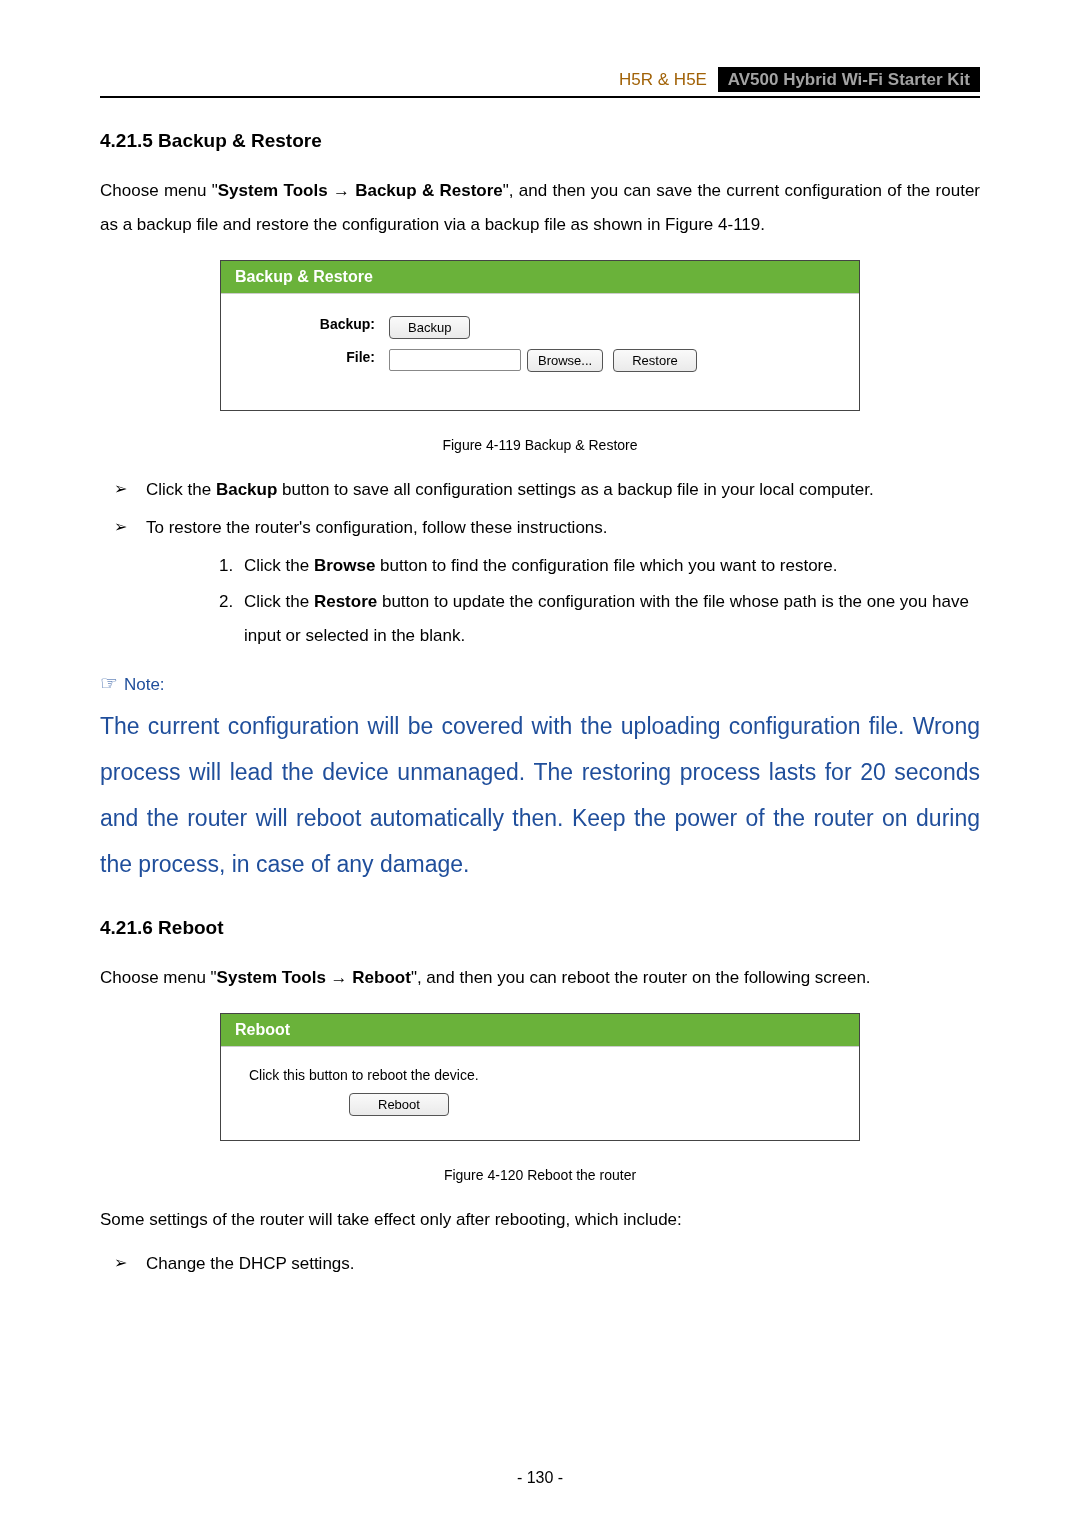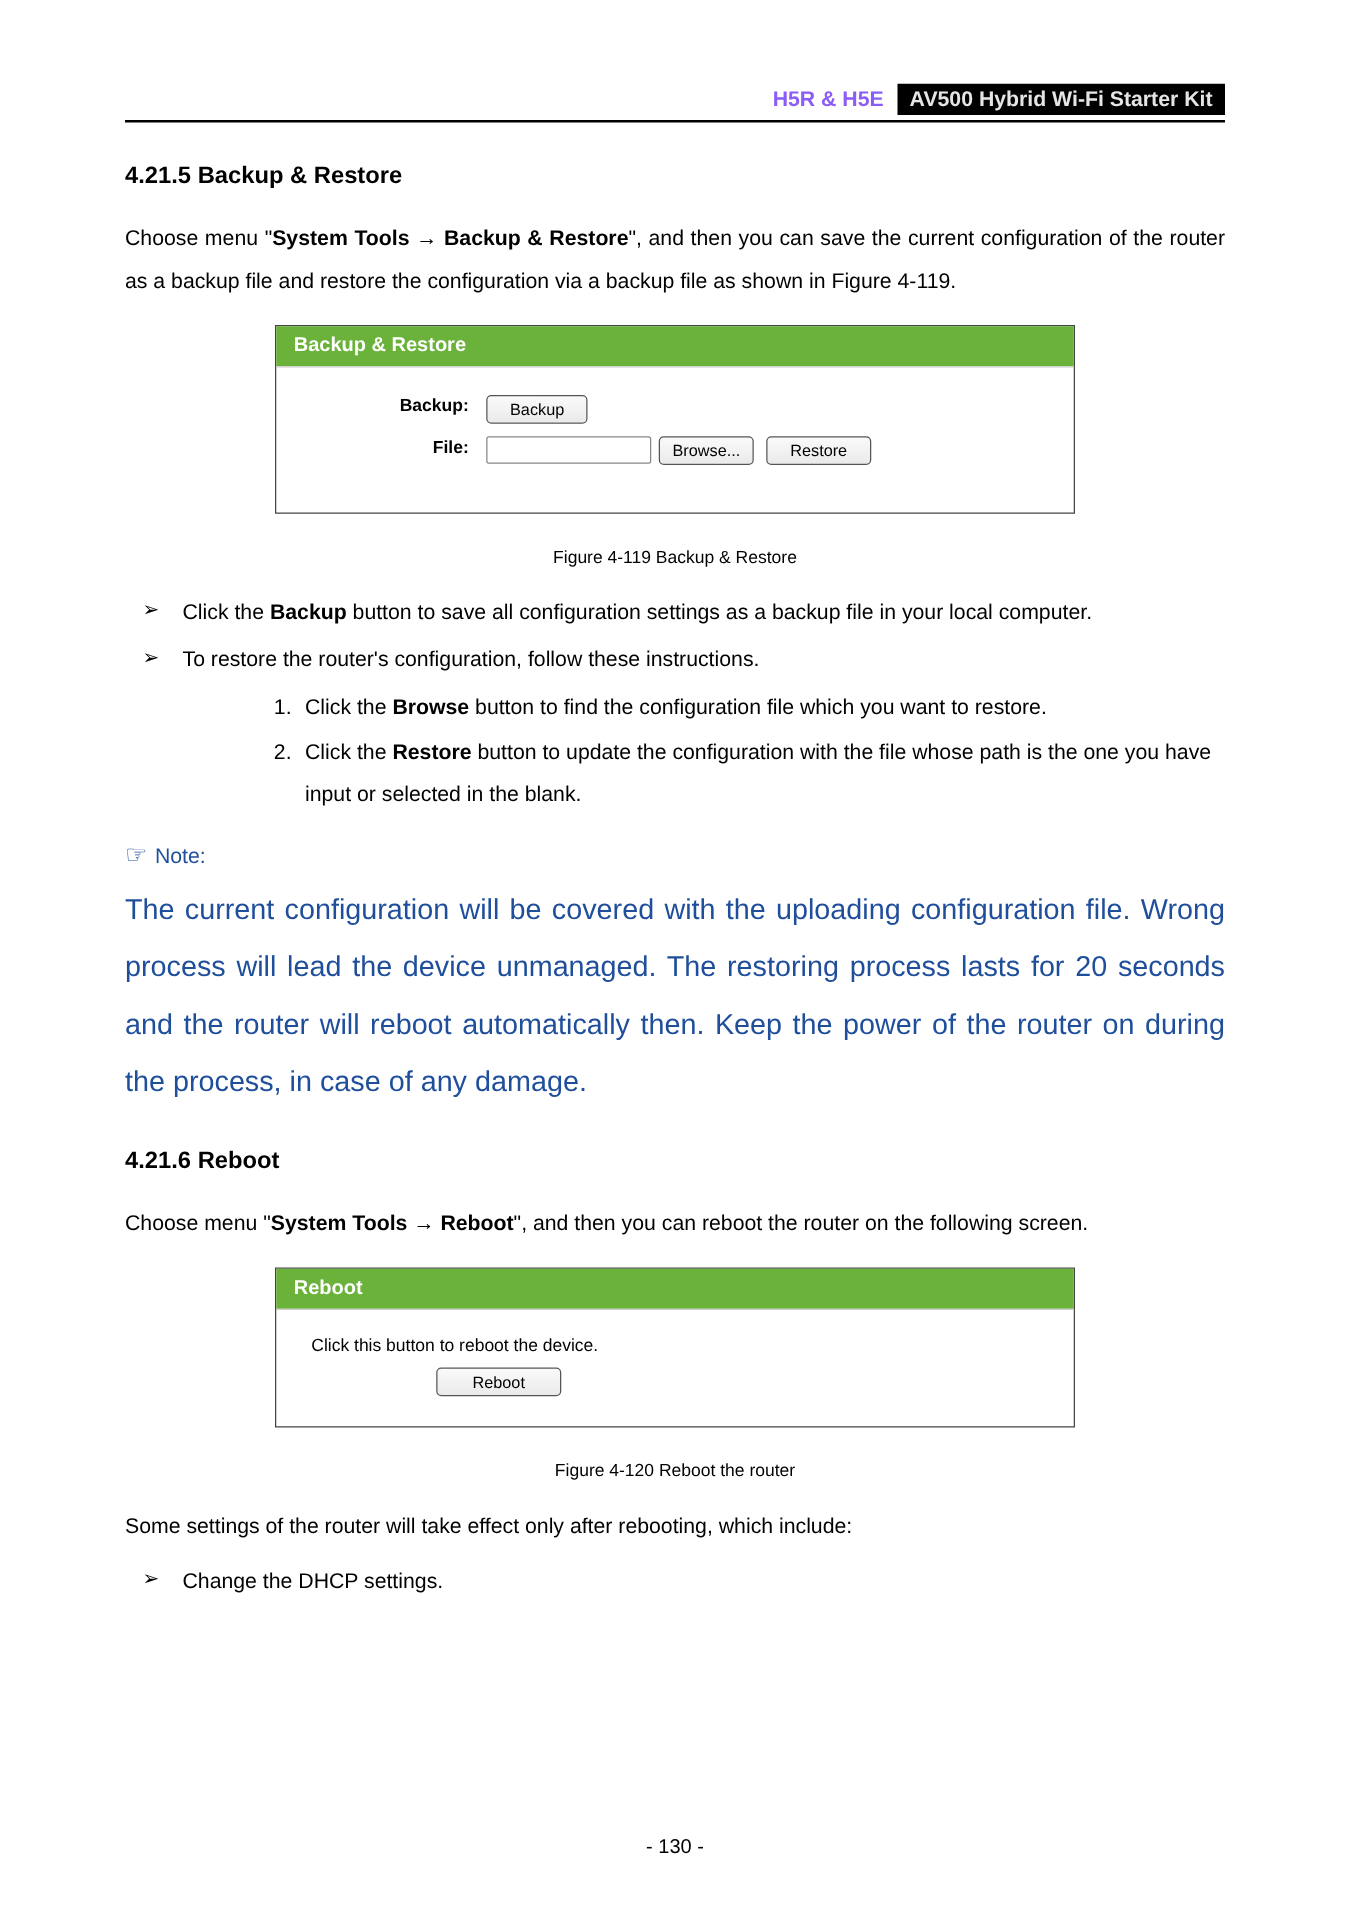--- a/index.html
+++ b/index.html
@@ -18,27 +18,27 @@
     position: relative;
   }
   .header-bar {
     text-align: right;
     border-bottom: 2px solid #000;
     padding-bottom: 6px;
     margin-bottom: 32px;
     font-size: 17px;
   }
   .header-bar .model {
-    font-weight: bold;
-    color: #8b5cf6;
+    font-weight: normal;
+    color: #a16207;
     margin-right: 6px;
   }
   .header-bar .product {
     background: #000;
-    color: #e5e5e5;
+    color: #a3a3a3;
     font-weight: bold;
     padding: 3px 10px;
   }
   h3.section-title {
     font-size: 19px;
     font-weight: bold;
     margin: 0 0 22px 0;
   }
   p.body-text {
     font-size: 17px;

